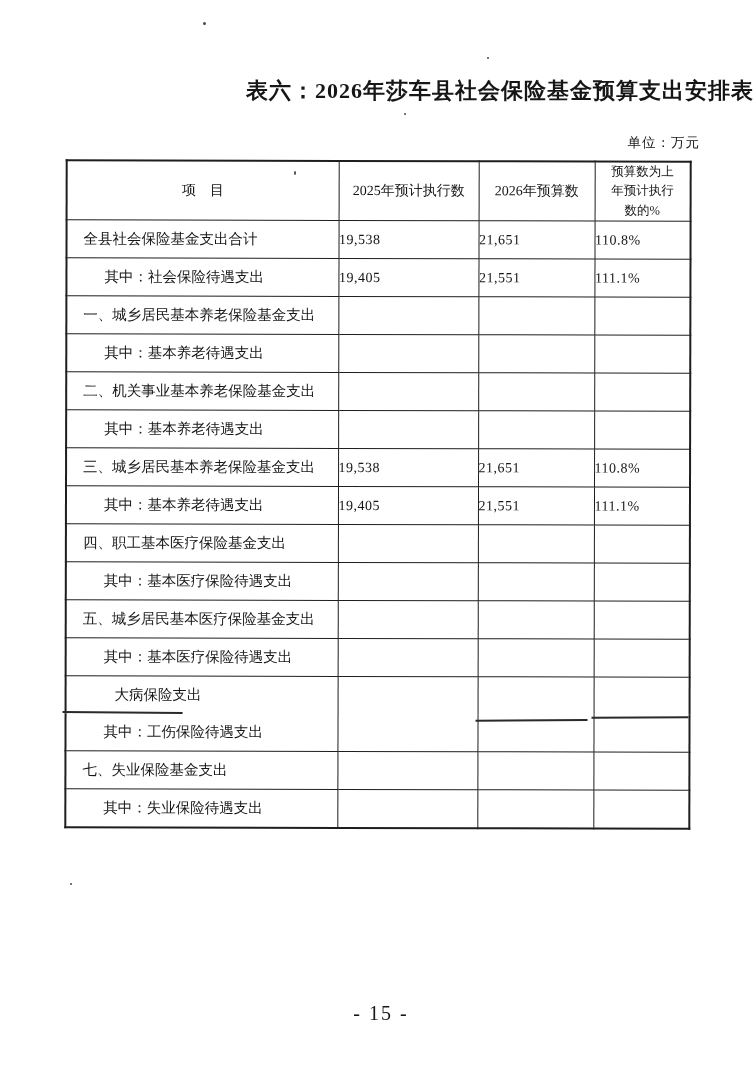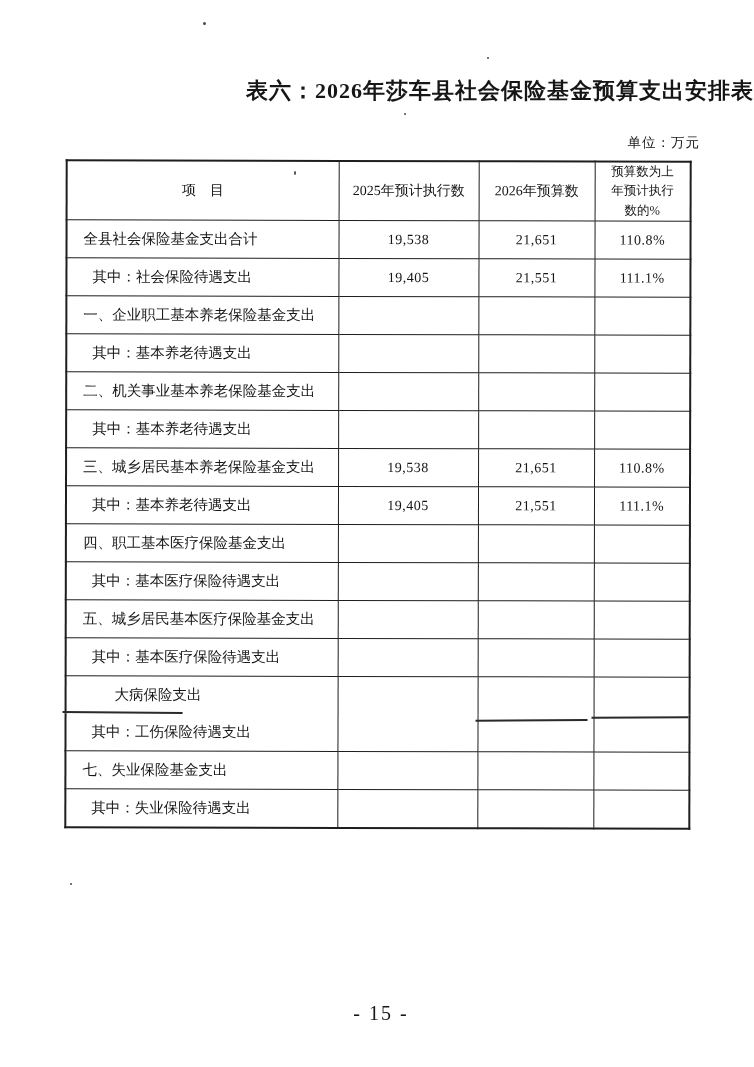--- a/index.html
+++ b/index.html
@@ -69,24 +69,24 @@
     padding: 0 13px;
   }
   tbody td {
     height: 37px;
     font-size: 14.5px;
     vertical-align: middle;
     white-space: nowrap;
   }
   td.c-item { text-align: left; }
   td.c-item.indent-0 { padding-left: 16px; }
-  td.c-item.indent-1 { padding-left: 25px; }
+  td.c-item.indent-1 { padding-left: 37px; }
   td.c-item.indent-2 { padding-left: 48px; }
   td.c-num {
-    text-align: center;
+    text-align: left;
     font-size: 14px;
     letter-spacing: 0.5px;
   }
   
   tbody tr:nth-child(13) td { border-bottom: none; }
   .artifact-line {
     position: absolute;
     background: #2a2a2a;
     height: 2px;
   }
@@ -142,21 +142,21 @@
             <td class="c-num">21,651</td>
             <td class="c-num">110.8%</td>
           </tr>
           <tr>
             <td class="c-item indent-1">其中：社会保险待遇支出</td>
             <td class="c-num">19,405</td>
             <td class="c-num">21,551</td>
             <td class="c-num">111.1%</td>
           </tr>
           <tr>
-            <td class="c-item indent-0">一、企业职工基本养老保险基金支出</td>
+            <td class="c-item indent-0">一、城乡居民基本养老保险基金支出</td>
             <td class="c-num"></td>
             <td class="c-num"></td>
             <td class="c-num"></td>
           </tr>
           <tr>
             <td class="c-item indent-1">其中：基本养老待遇支出</td>
             <td class="c-num"></td>
             <td class="c-num"></td>
             <td class="c-num"></td>
           </tr>

